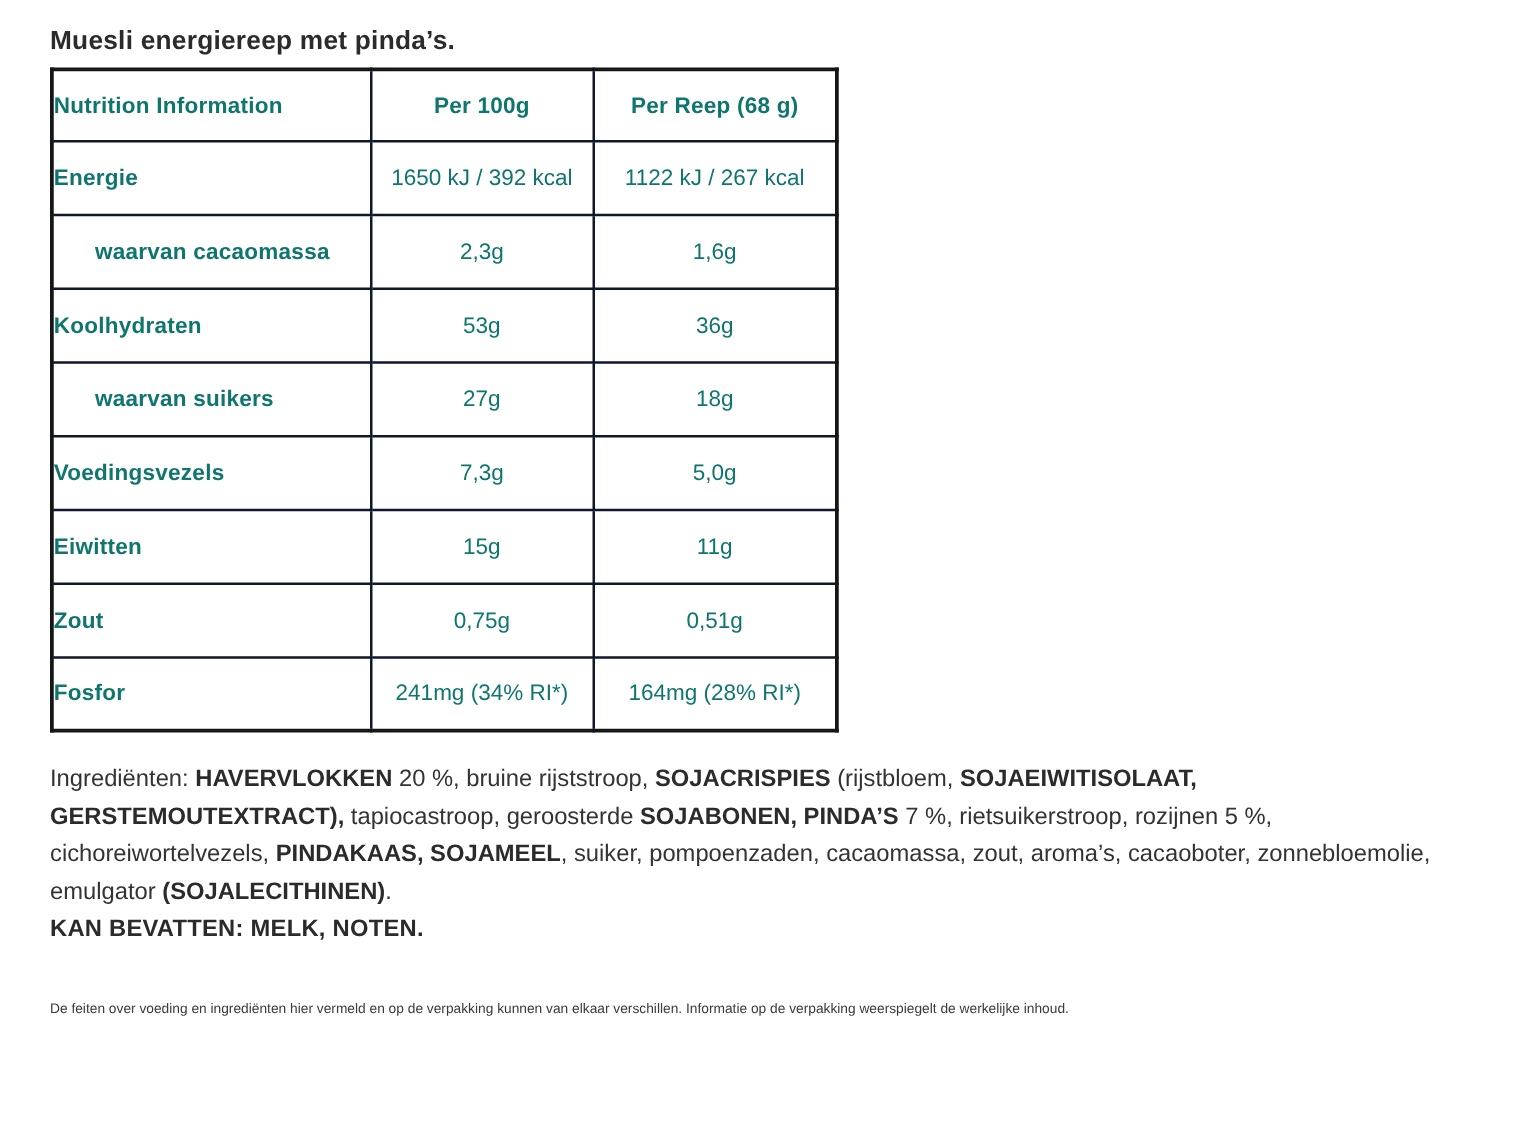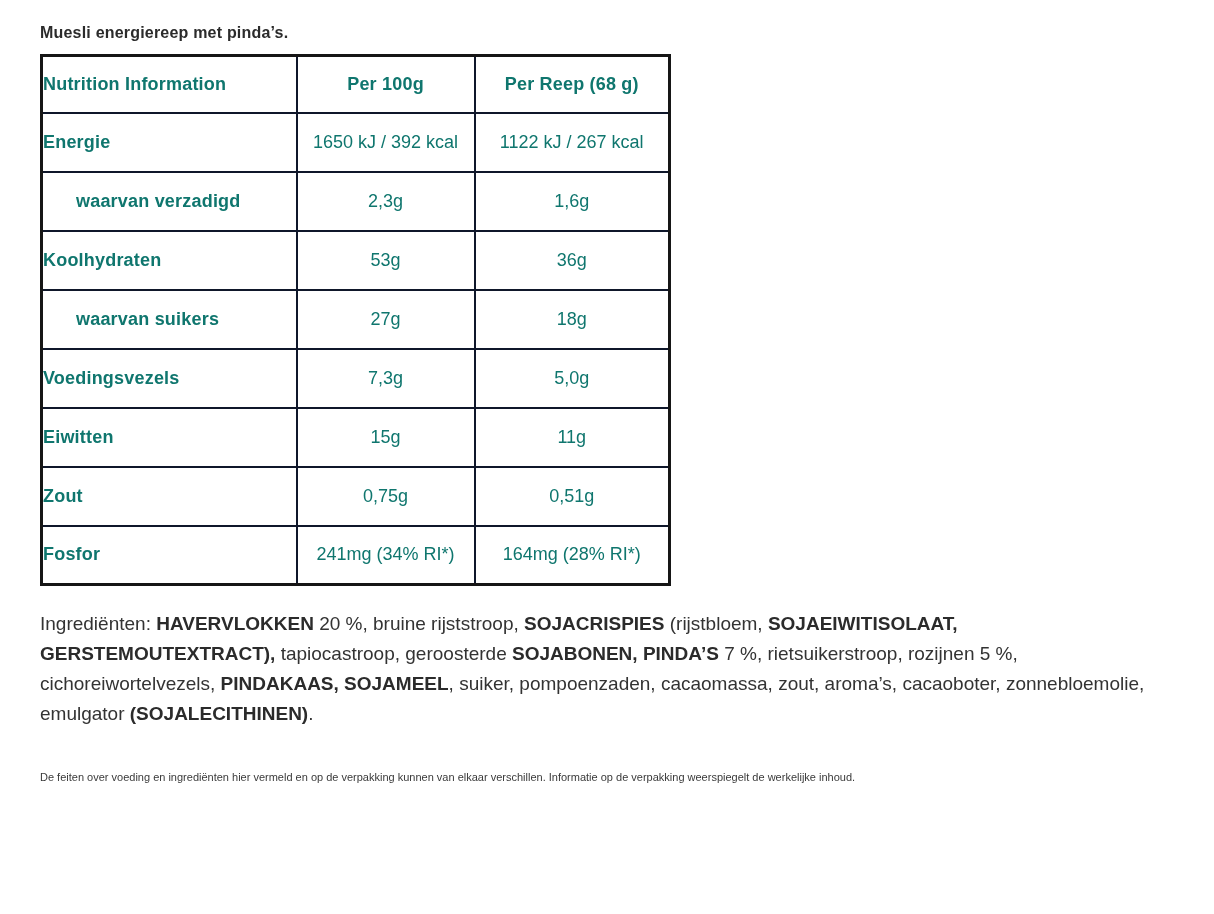--- a/index.html
+++ b/index.html
@@ -13,21 +13,21 @@
   body {
     width: 1214px;
     height: 914px;
     overflow: hidden;
   }
   .page {
     padding: 21px 0 0 40px;
   }
   .page-title {
     margin: 0 0 9px 0;
-    font-size: 16px;
+    font-size: 21px;
     line-height: 24px;
     font-weight: bold;
     color: #2b2b2b;
     letter-spacing: 0.2px;
   }
   table.nutrition {
     border-collapse: collapse;
     table-layout: fixed;
     width: 628px;
     border: 3px solid #161616;
@@ -113,21 +113,21 @@
         <th class="center">Per Reep (68 g)</th>
       </tr>
     </thead>
     <tbody>
       <tr>
         <td class="label">Energie</td>
         <td class="val">1650 kJ / 392 kcal</td>
         <td class="val">1122 kJ / 267 kcal</td>
       </tr>
       <tr>
-        <td class="label indent">waarvan verzadigd</td>
+        <td class="label indent">waarvan cacaomassa</td>
         <td class="val">2,3g</td>
         <td class="val">1,6g</td>
       </tr>
       <tr>
         <td class="label">Koolhydraten</td>
         <td class="val">53g</td>
         <td class="val">36g</td>
       </tr>
       <tr>
         <td class="label indent">waarvan suikers</td>
@@ -152,16 +152,17 @@
       <tr>
         <td class="label">Fosfor</td>
         <td class="val">241mg (34% RI*)</td>
         <td class="val">164mg (28% RI*)</td>
       </tr>
     </tbody>
   </table>
 
   <p class="ingredients"><span>Ingrediënten: </span><span class="b">HAVERVLOKKEN</span><span> 20 %, bruine rijststroop, </span><span class="b">SOJACRISPIES</span><span> (rijstbloem, </span><span class="b">SOJAEIWITISOLAAT, GERSTEMOUTEXTRACT),</span><span> tapiocastroop, geroosterde </span><span class="b">SOJABONEN, PINDA’S</span><span> 7 %, rietsuikerstroop, rozijnen 5 %, cichoreiwortelvezels, </span><span class="b">PINDAKAAS, SOJAMEEL</span><span>, suiker, pompoenzaden, cacaomassa, zout, aroma’s, cacaoboter, zonnebloemolie, emulgator </span><span class="b">(SOJALECITHINEN)</span><span>.</span></p>
 
+  <p class="allergens">KAN BEVATTEN: MELK, NOTEN.</p>
 
   <p class="disclaimer">De feiten over voeding en ingrediënten hier vermeld en op de verpakking kunnen van elkaar verschillen. Informatie op de verpakking weerspiegelt de werkelijke inhoud.</p>
 
 </div>
 
 </body></html>

